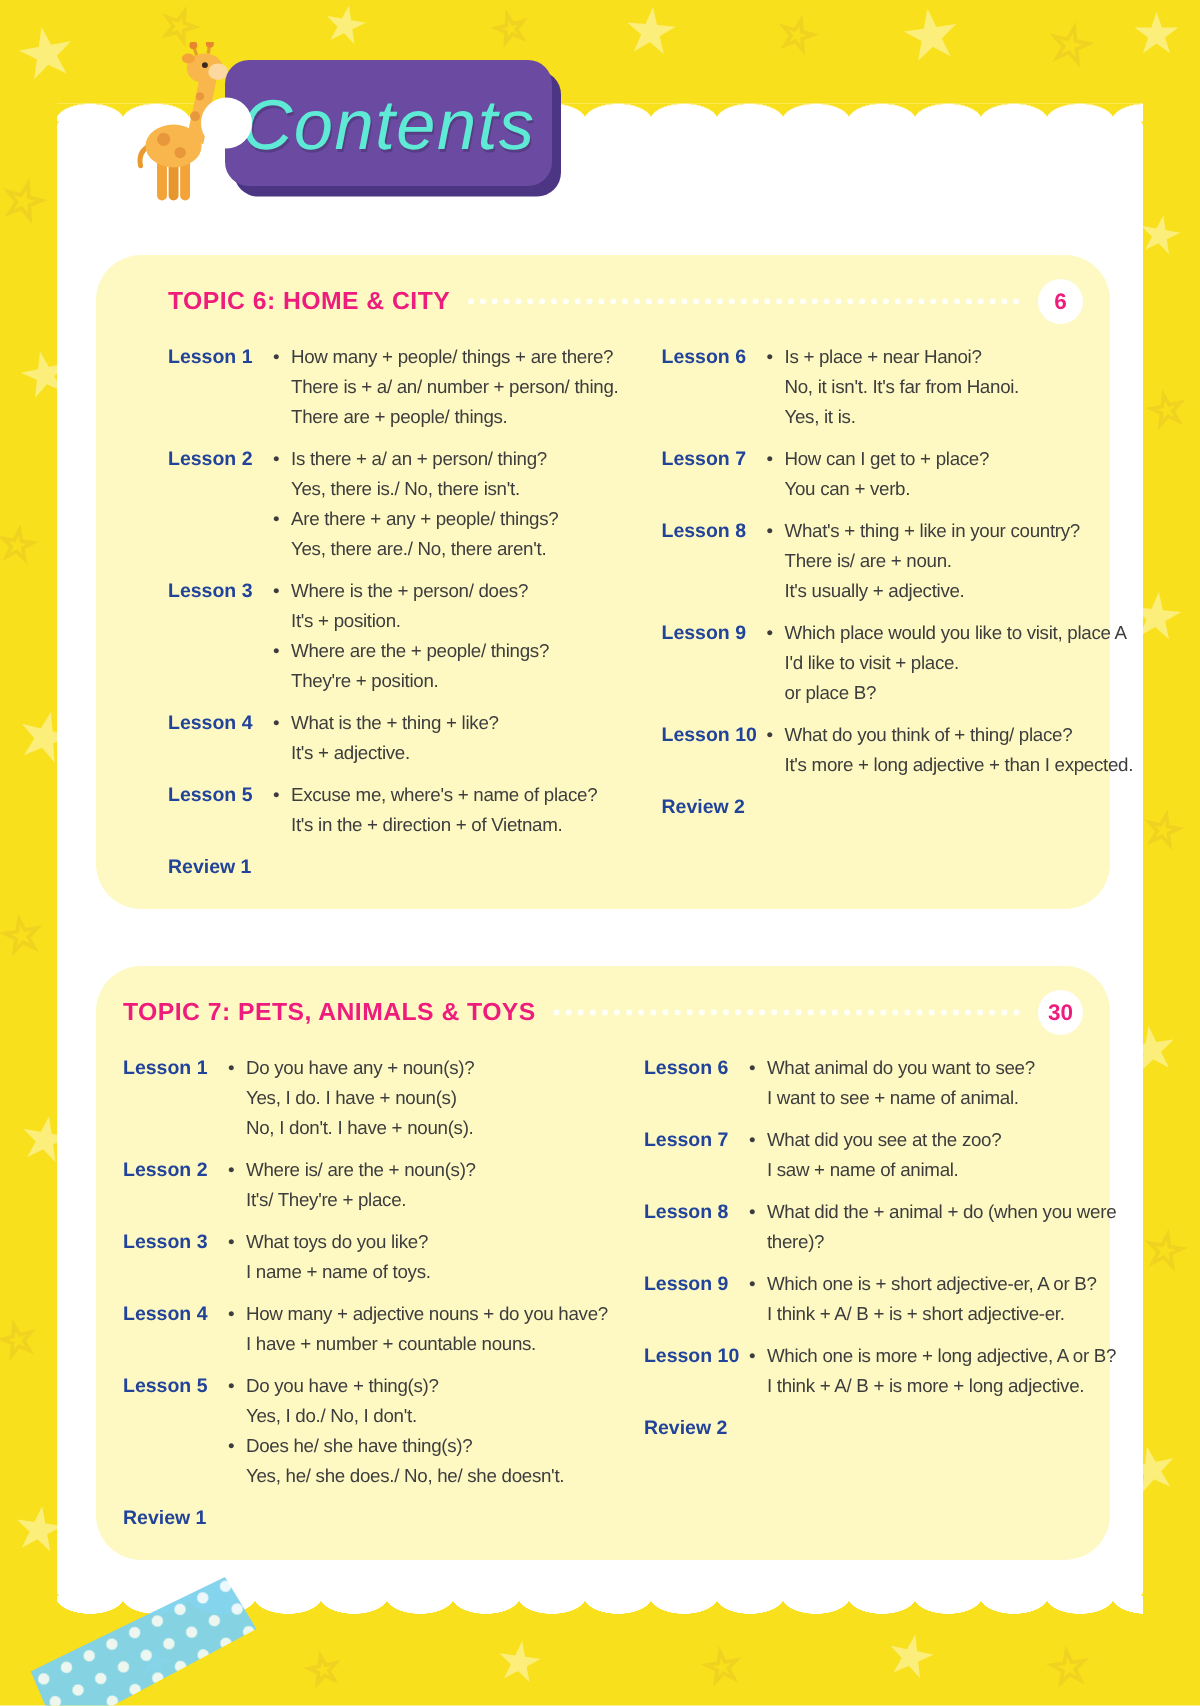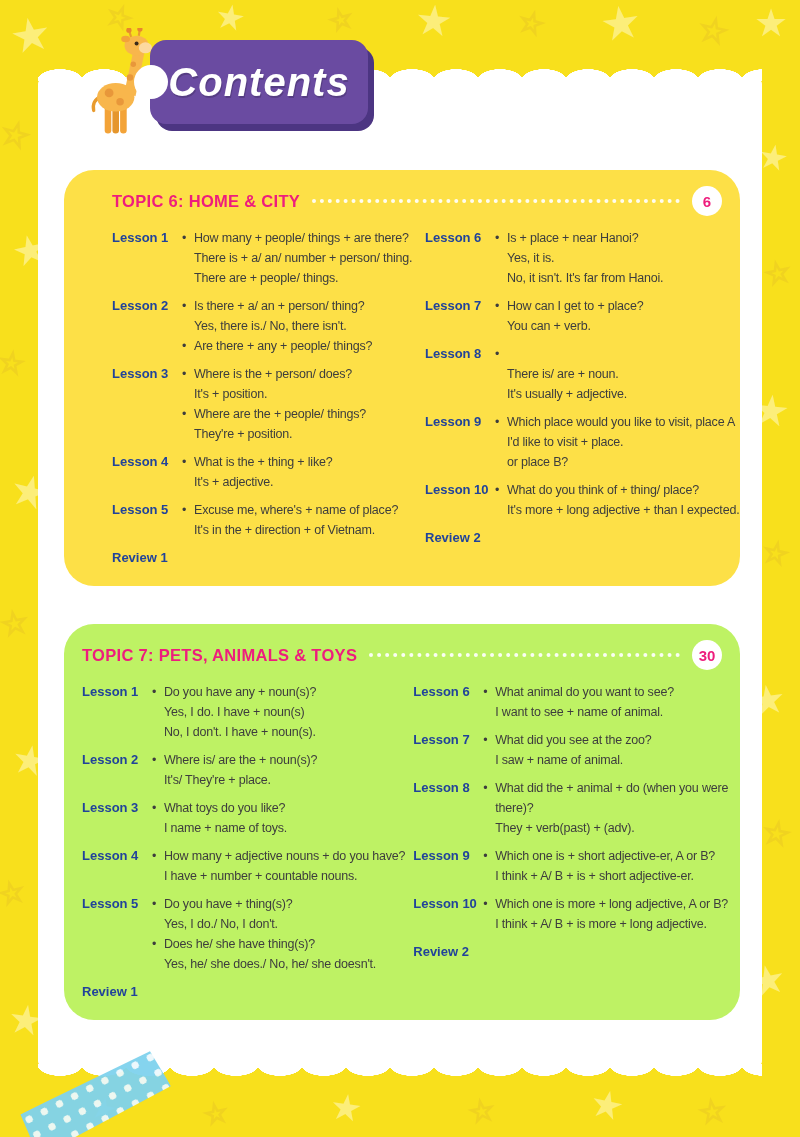--- a/index.html
+++ b/index.html
@@ -27,31 +27,31 @@
   .header { position:absolute; inset:0 0 auto 0; z-index:3; height:150px; pointer-events:none; }
   .giraffe { position:absolute; left:86px; top:28px; width:66px; height:110px; }
   .banner {
     position:absolute; left:150px; top:40px; width:218px; height:84px;
     background: var(--banner_purple, #6a4ba1);
     border-radius:16px;
     box-shadow: 6px 7px 0 var(--banner_shadow, #4c3582);
     display:flex; align-items:center; justify-content:center;
   }
   .banner::before { content:""; position:absolute; left:-16px; top:25px; width:34px; height:34px; border-radius:50%; background:#fff; }
-  .banner-text { color:#ffffff; font-size:40px; font-weight:bold; font-style:italic; letter-spacing:1px; text-shadow:1px 2px 0 rgba(0,0,0,.18); }
+  .banner-text { color:#5eead4; font-size:47px; font-weight:normal; font-style:italic; letter-spacing:1px; text-shadow:1px 2px 0 rgba(0,0,0,.18); }
 
   
   .topics { position:absolute; z-index:2; left:64px; right:60px; top:170px; display:flex; flex-direction:column; gap:38px; }
   .topic { border-radius:30px; padding:16px 18px 18px; }
   .topic-head { display:flex; align-items:center; gap:12px; margin-bottom:12px; }
   .topic-title { color: var(--topic_pink, #ee1d7d); font-weight:bold; font-size:16.5px; letter-spacing:.3px; white-space:nowrap; }
   .leader { flex:1; border-top:4px dotted rgba(255,255,255,.92); height:0; }
   .page-badge { flex:0 0 30px; width:30px; height:30px; border-radius:50%; background:#fff; color: var(--topic_pink, #ee1d7d); font-weight:bold; font-size:15px; display:flex; align-items:center; justify-content:center; }
 
-  .cols { display:flex; gap:8px; }
+  .cols { display:flex; gap:24px; }
   .col { display:flex; flex-direction:column; gap:8px; }
   .col.left { flex:0 0 50%; }
   .col.right { flex:1; min-width:0; }
   .lesson { display:flex; align-items:flex-start; }
   .lesson-label { flex:0 0 70px; color: var(--lesson_navy, #21439a); font-weight:bold; font-size:13px; line-height:20px; white-space:nowrap; }
   .lines { flex:1; min-width:0; }
   .line { display:flex; font-size:12.5px; letter-spacing:-0.2px; line-height:20px; color: var(--text_dark, #3d3d3d); white-space:nowrap; }
   .line .bullet { flex:0 0 12px; }
   .line.cont { padding-left:12px; }
   .line-text { white-space:nowrap; }
@@ -129,21 +129,21 @@
         <circle cx="40" cy="45" r="3" fill="#e8973a"></circle>
         <circle cx="43" cy="33" r="2.5" fill="#e8973a"></circle>
       </svg>
     </div>
     <div class="banner">
       <span class="banner-text">Contents</span>
     </div>
   </div>
 
   <div id="topics" class="topics">
-      <section class="topic" style="background: #fde047; padding-left: 48px;">
+      <section class="topic" style="background: #fef9c3; padding-left: 48px;">
         <div class="topic-head">
           <span class="topic-title">TOPIC 6: HOME &amp; CITY</span>
           <span class="leader"></span>
           <span class="page-badge">6</span>
         </div>
         <div class="cols">
           <div class="col left">
             <div class="lesson">
               <div class="lesson-label">Lesson 1</div>
               <div class="lines">
@@ -166,20 +166,23 @@
                   <span class="bullet">•</span>
                   <span class="line-text">Is there + a/ an + person/ thing?</span>
                 </div>
                 <div class="line cont">
                   <span class="line-text">Yes, there is./ No, there isn't.</span>
                 </div>
                 <div class="line">
                   <span class="bullet">•</span>
                   <span class="line-text">Are there + any + people/ things?</span>
                 </div>
+                <div class="line cont">
+                  <span class="line-text">Yes, there are./ No, there aren't.</span>
+                </div>
               </div>
             </div>
             <div class="lesson">
               <div class="lesson-label">Lesson 3</div>
               <div class="lines">
                 <div class="line">
                   <span class="bullet">•</span>
                   <span class="line-text">Where is the + person/ does?</span>
                 </div>
                 <div class="line cont">
@@ -224,44 +227,45 @@
           </div>
           <div class="col right">
             <div class="lesson">
               <div class="lesson-label">Lesson 6</div>
               <div class="lines">
                 <div class="line">
                   <span class="bullet">•</span>
                   <span class="line-text">Is + place + near Hanoi?</span>
                 </div>
                 <div class="line cont">
+                  <span class="line-text">No, it isn't. It's far from Hanoi.</span>
+                </div>
+                <div class="line cont">
                   <span class="line-text">Yes, it is.</span>
                 </div>
-                <div class="line cont">
-                  <span class="line-text">No, it isn't. It's far from Hanoi.</span>
-                </div>
               </div>
             </div>
             <div class="lesson">
               <div class="lesson-label">Lesson 7</div>
               <div class="lines">
                 <div class="line">
                   <span class="bullet">•</span>
                   <span class="line-text">How can I get to + place?</span>
                 </div>
                 <div class="line cont">
                   <span class="line-text">You can + verb.</span>
                 </div>
               </div>
             </div>
             <div class="lesson">
               <div class="lesson-label">Lesson 8</div>
               <div class="lines">
                 <div class="line">
                   <span class="bullet">•</span>
+                  <span class="line-text">What's + thing + like in your country?</span>
                 </div>
                 <div class="line cont">
                   <span class="line-text">There is/ are + noun.</span>
                 </div>
                 <div class="line cont">
                   <span class="line-text">It's usually + adjective.</span>
                 </div>
               </div>
             </div>
             <div class="lesson">
@@ -290,21 +294,21 @@
                   <span class="line-text">It's more + long adjective + than I expected.</span>
                 </div>
               </div>
             </div>
             <div class="lesson">
               <div class="lesson-label">Review 2</div>
             </div>
           </div>
         </div>
       </section>
-      <section class="topic" style="background: #bef264;">
+      <section class="topic" style="background: #fef9c3;">
         <div class="topic-head">
           <span class="topic-title">TOPIC 7: PETS, ANIMALS &amp; TOYS</span>
           <span class="leader"></span>
           <span class="page-badge">30</span>
         </div>
         <div class="cols">
           <div class="col left">
             <div class="lesson">
               <div class="lesson-label">Lesson 1</div>
               <div class="lines">
@@ -407,23 +411,20 @@
             <div class="lesson">
               <div class="lesson-label">Lesson 8</div>
               <div class="lines">
                 <div class="line">
                   <span class="bullet">•</span>
                   <span class="line-text">What did the + animal + do (when you were</span>
                 </div>
                 <div class="line cont">
                   <span class="line-text">there)?</span>
                 </div>
-                <div class="line cont">
-                  <span class="line-text">They + verb(past) + (adv).</span>
-                </div>
               </div>
             </div>
             <div class="lesson">
               <div class="lesson-label">Lesson 9</div>
               <div class="lines">
                 <div class="line">
                   <span class="bullet">•</span>
                   <span class="line-text">Which one is + short adjective-er, A or B?</span>
                 </div>
                 <div class="line cont">

